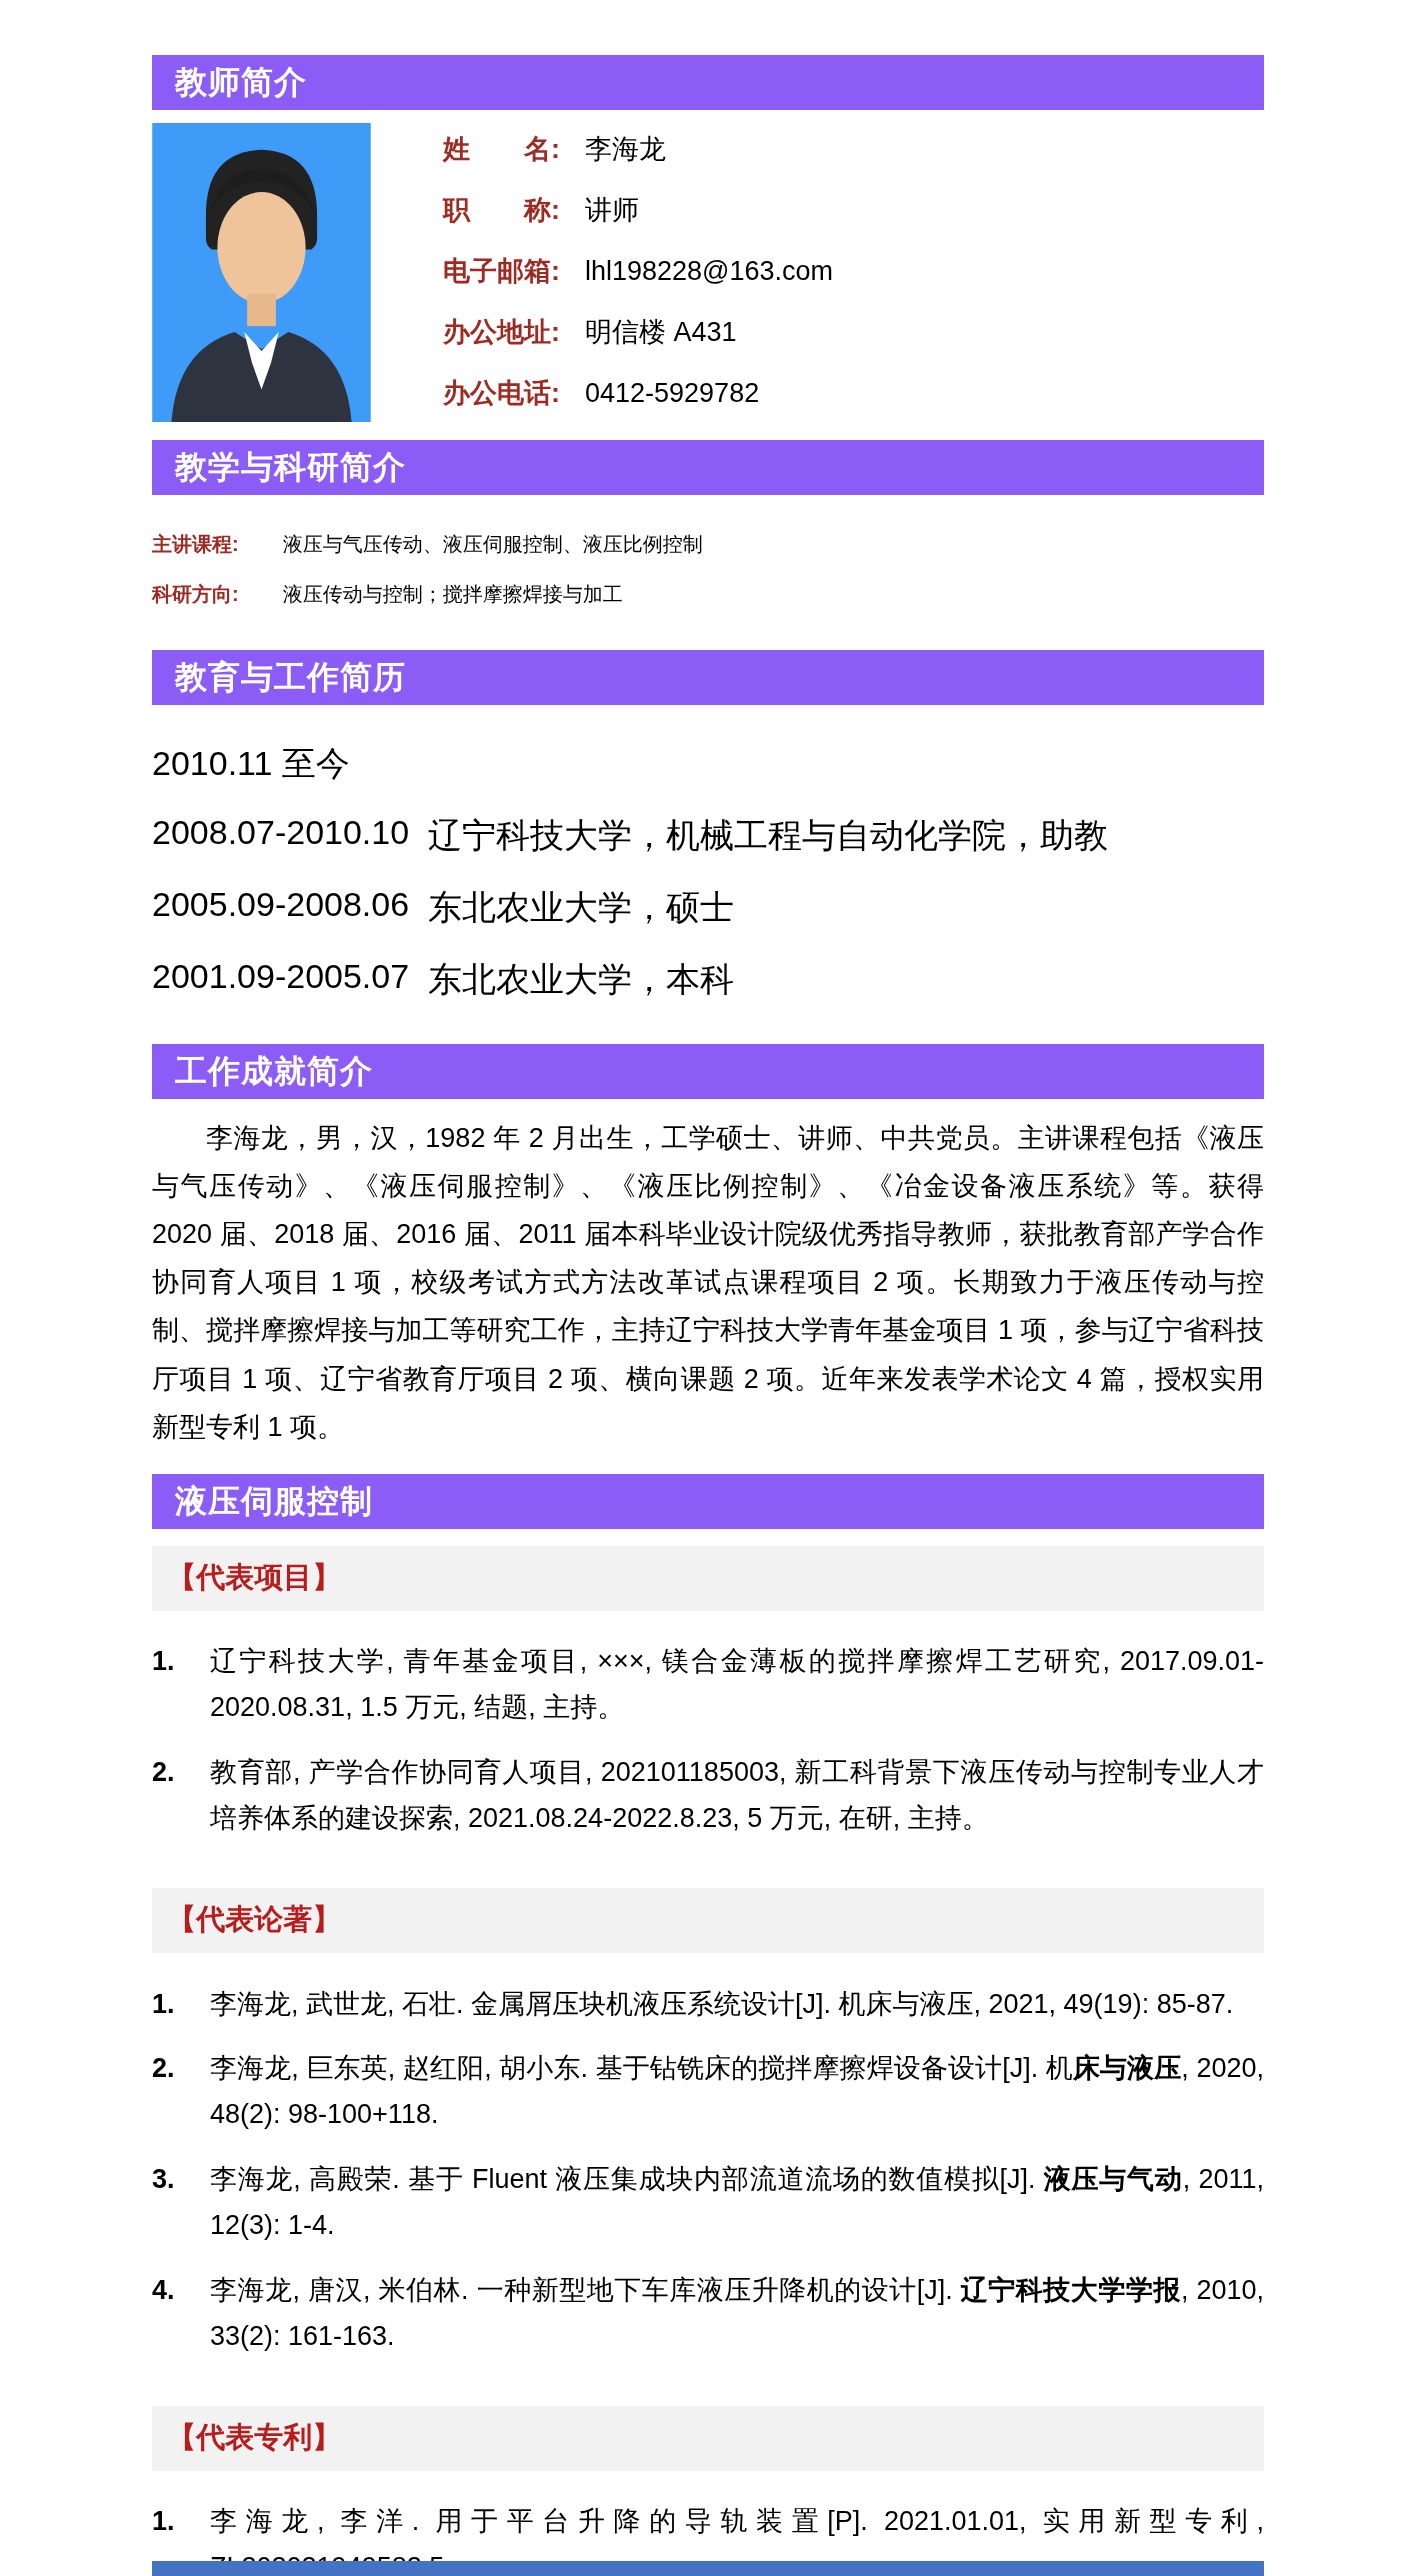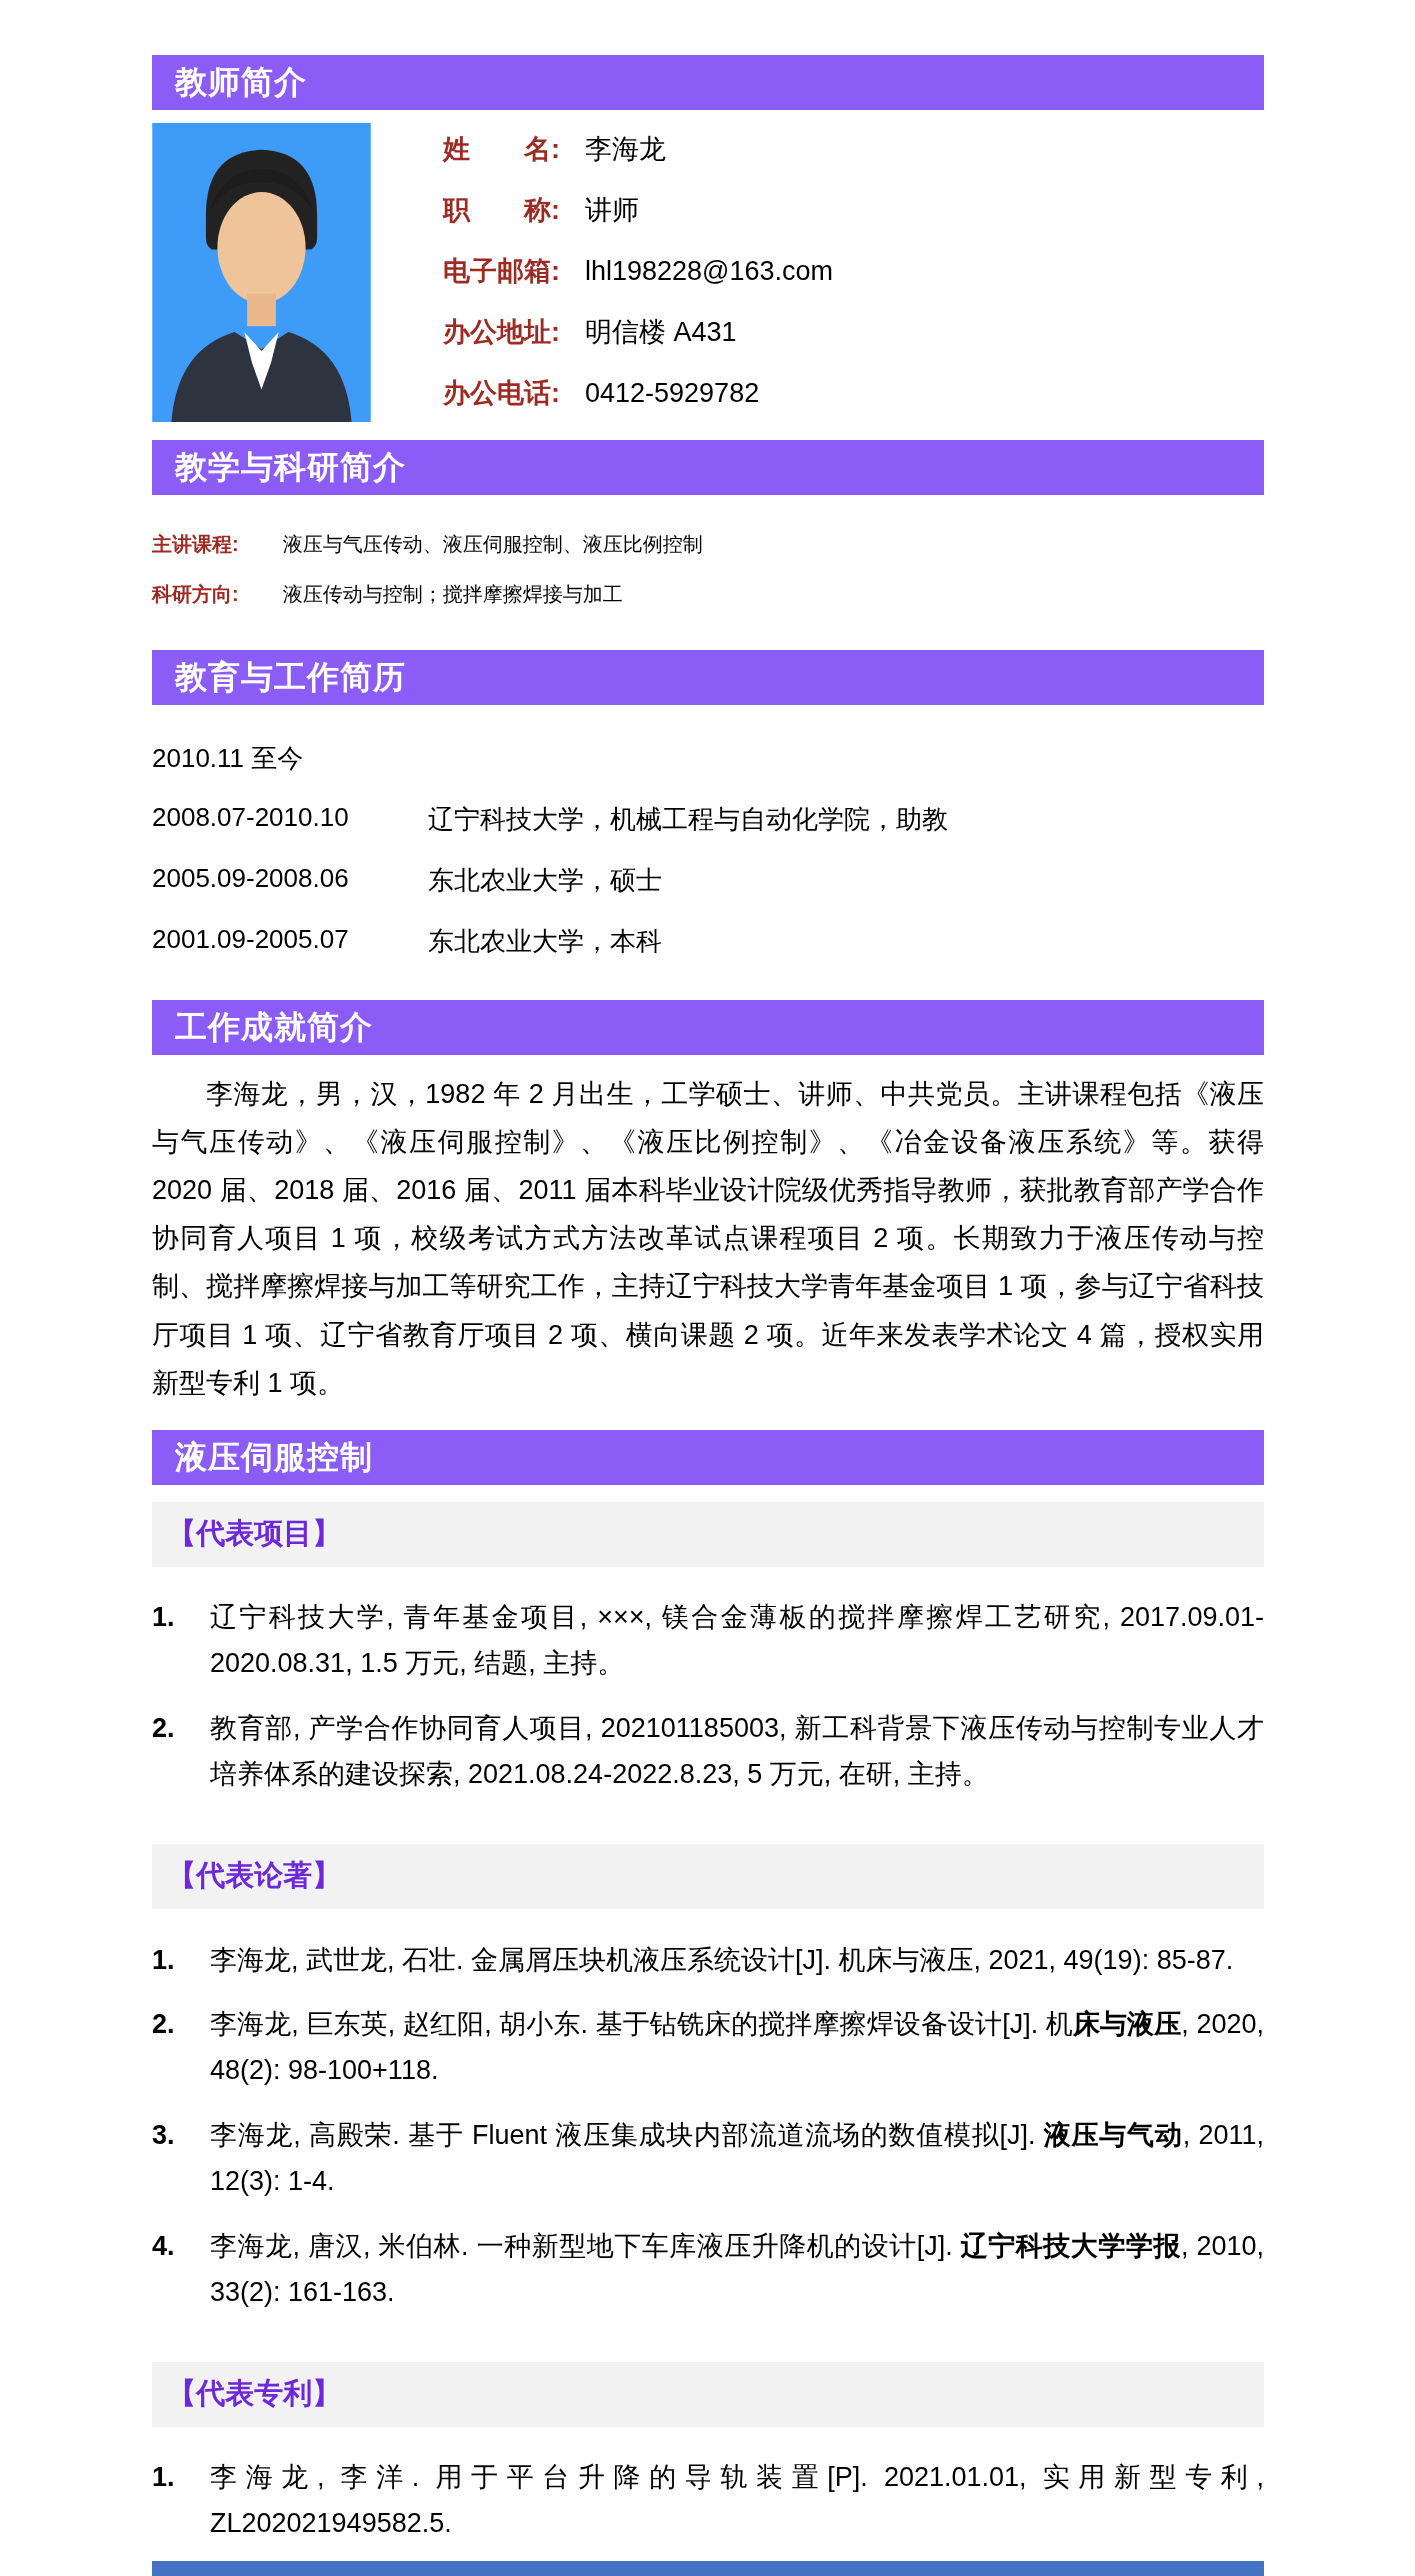--- a/index.html
+++ b/index.html
@@ -30,30 +30,30 @@
   .field-value { margin-left:25px; }
 
   
   .teach { padding:13.4px 0 19px; }
   .teach-row { display:flex; margin:23px 0; font-size:20px; }
   .teach-label { color:#9E2B23; font-weight:bold; flex:none; }
   .teach-value { margin-left:44px; }
 
   
   .hist { padding:9.6px 0 15.3px; }
-  .h-row { display:flex; margin:26px 0; font-size:26px; }
+  .h-row { display:flex; margin:26px 0; font-size:34px; }
   .h-period { flex:none; width:276px; }
 
   
   .para-wrap { padding:15.3px 0 23px; }
   .para { font-size:27px; line-height:1.78; text-align:justify; text-indent:2em; }
 
   
   .band { background:#F2F2F2; margin:17.3px 0 5.8px; padding:12.5px 15.3px; }
-  .band-title { color:#6d28d9; font-weight:bold; font-size:29px; }
+  .band-title { color:#b91c1c; font-weight:bold; font-size:29px; }
   .items { padding:3.8px 0 9.6px; }
   .num-item { display:flex; font-size:27px; line-height:1.7; margin:19px 0; }
   .num { flex:none; width:58px; font-weight:bold; }
   .itext { flex:1; text-align:justify; }
 
   .bottom-bar {
     position:absolute; left:152px; bottom:0;
     width:1112px; height:15.3px; background:#4472C4;
   }
   .bold { font-weight:bold; }

